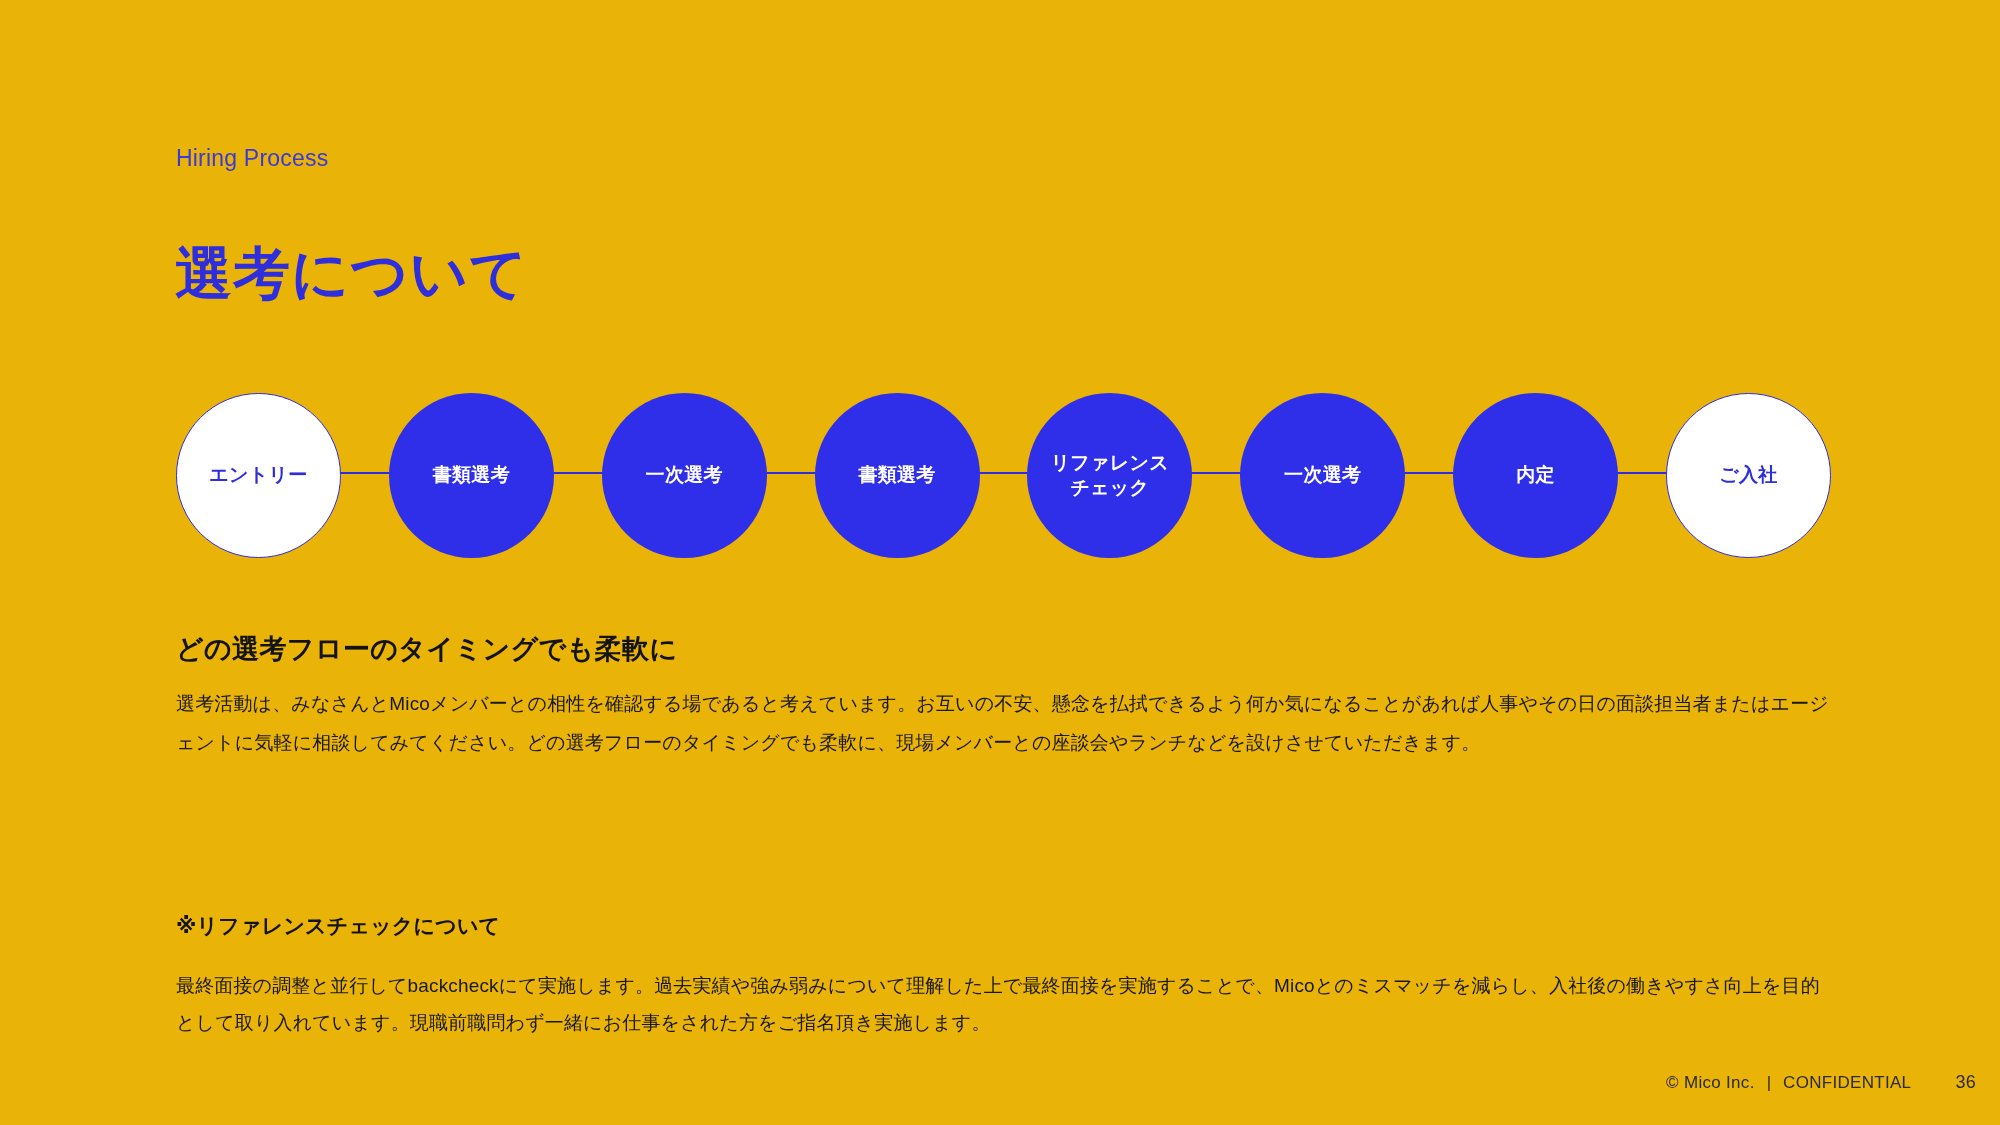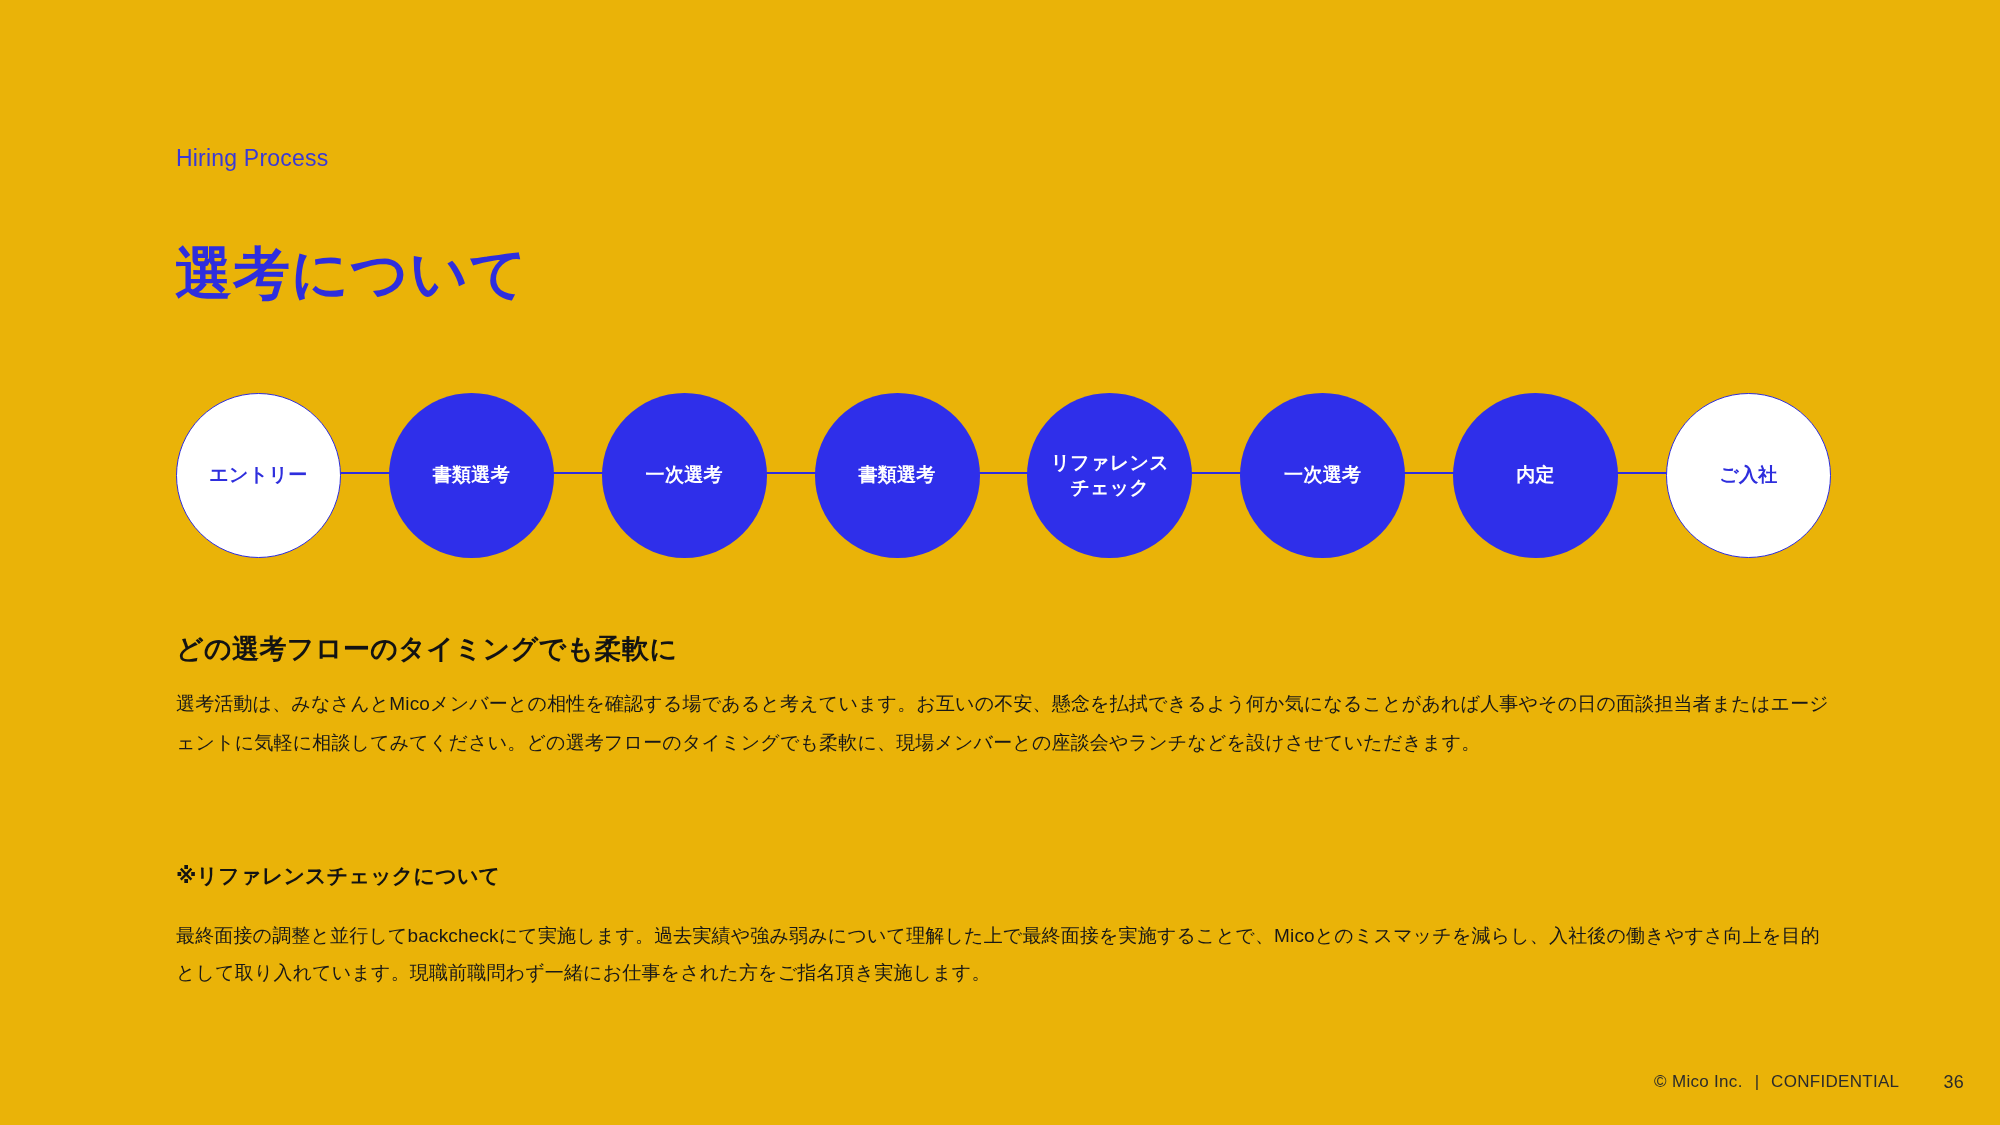--- a/index.html
+++ b/index.html
@@ -104,21 +104,21 @@
     z-index: 1;
   }
 
   
   .section {
     position: absolute;
     left: 176px;
     width: 1660px;
   }
   .section-1 { top: 632px; }
-  .section-2 { top: 862px; }
+  .section-2 { top: 912px; }
 
   .sec-heading {
     font-size: 27px;
     font-weight: 700;
     color: #131313;
     line-height: 1.3;
     letter-spacing: 0.4px;
     margin: 0 0 18px 0;
   }
   .sec-heading.small {
@@ -137,23 +137,23 @@
   .sec-body.tight { line-height: 1.95; margin-top: 28px; }
 
   
   .footer {
     position: absolute;
     right: 0;
     bottom: 32px;
     width: 100%;
     display: flex;
     justify-content: flex-end;
-    align-items: flex-start;
+    align-items: center;
     gap: 0;
-    padding-right: 36px;
+    padding-right: 24px;
     box-sizing: border-box;
   }
   .footer-text {
     font-size: 17px;
     color: #2b2b2b;
     letter-spacing: 0.3px;
     white-space: nowrap;
   }
   .footer-sep {
     font-size: 17px;

